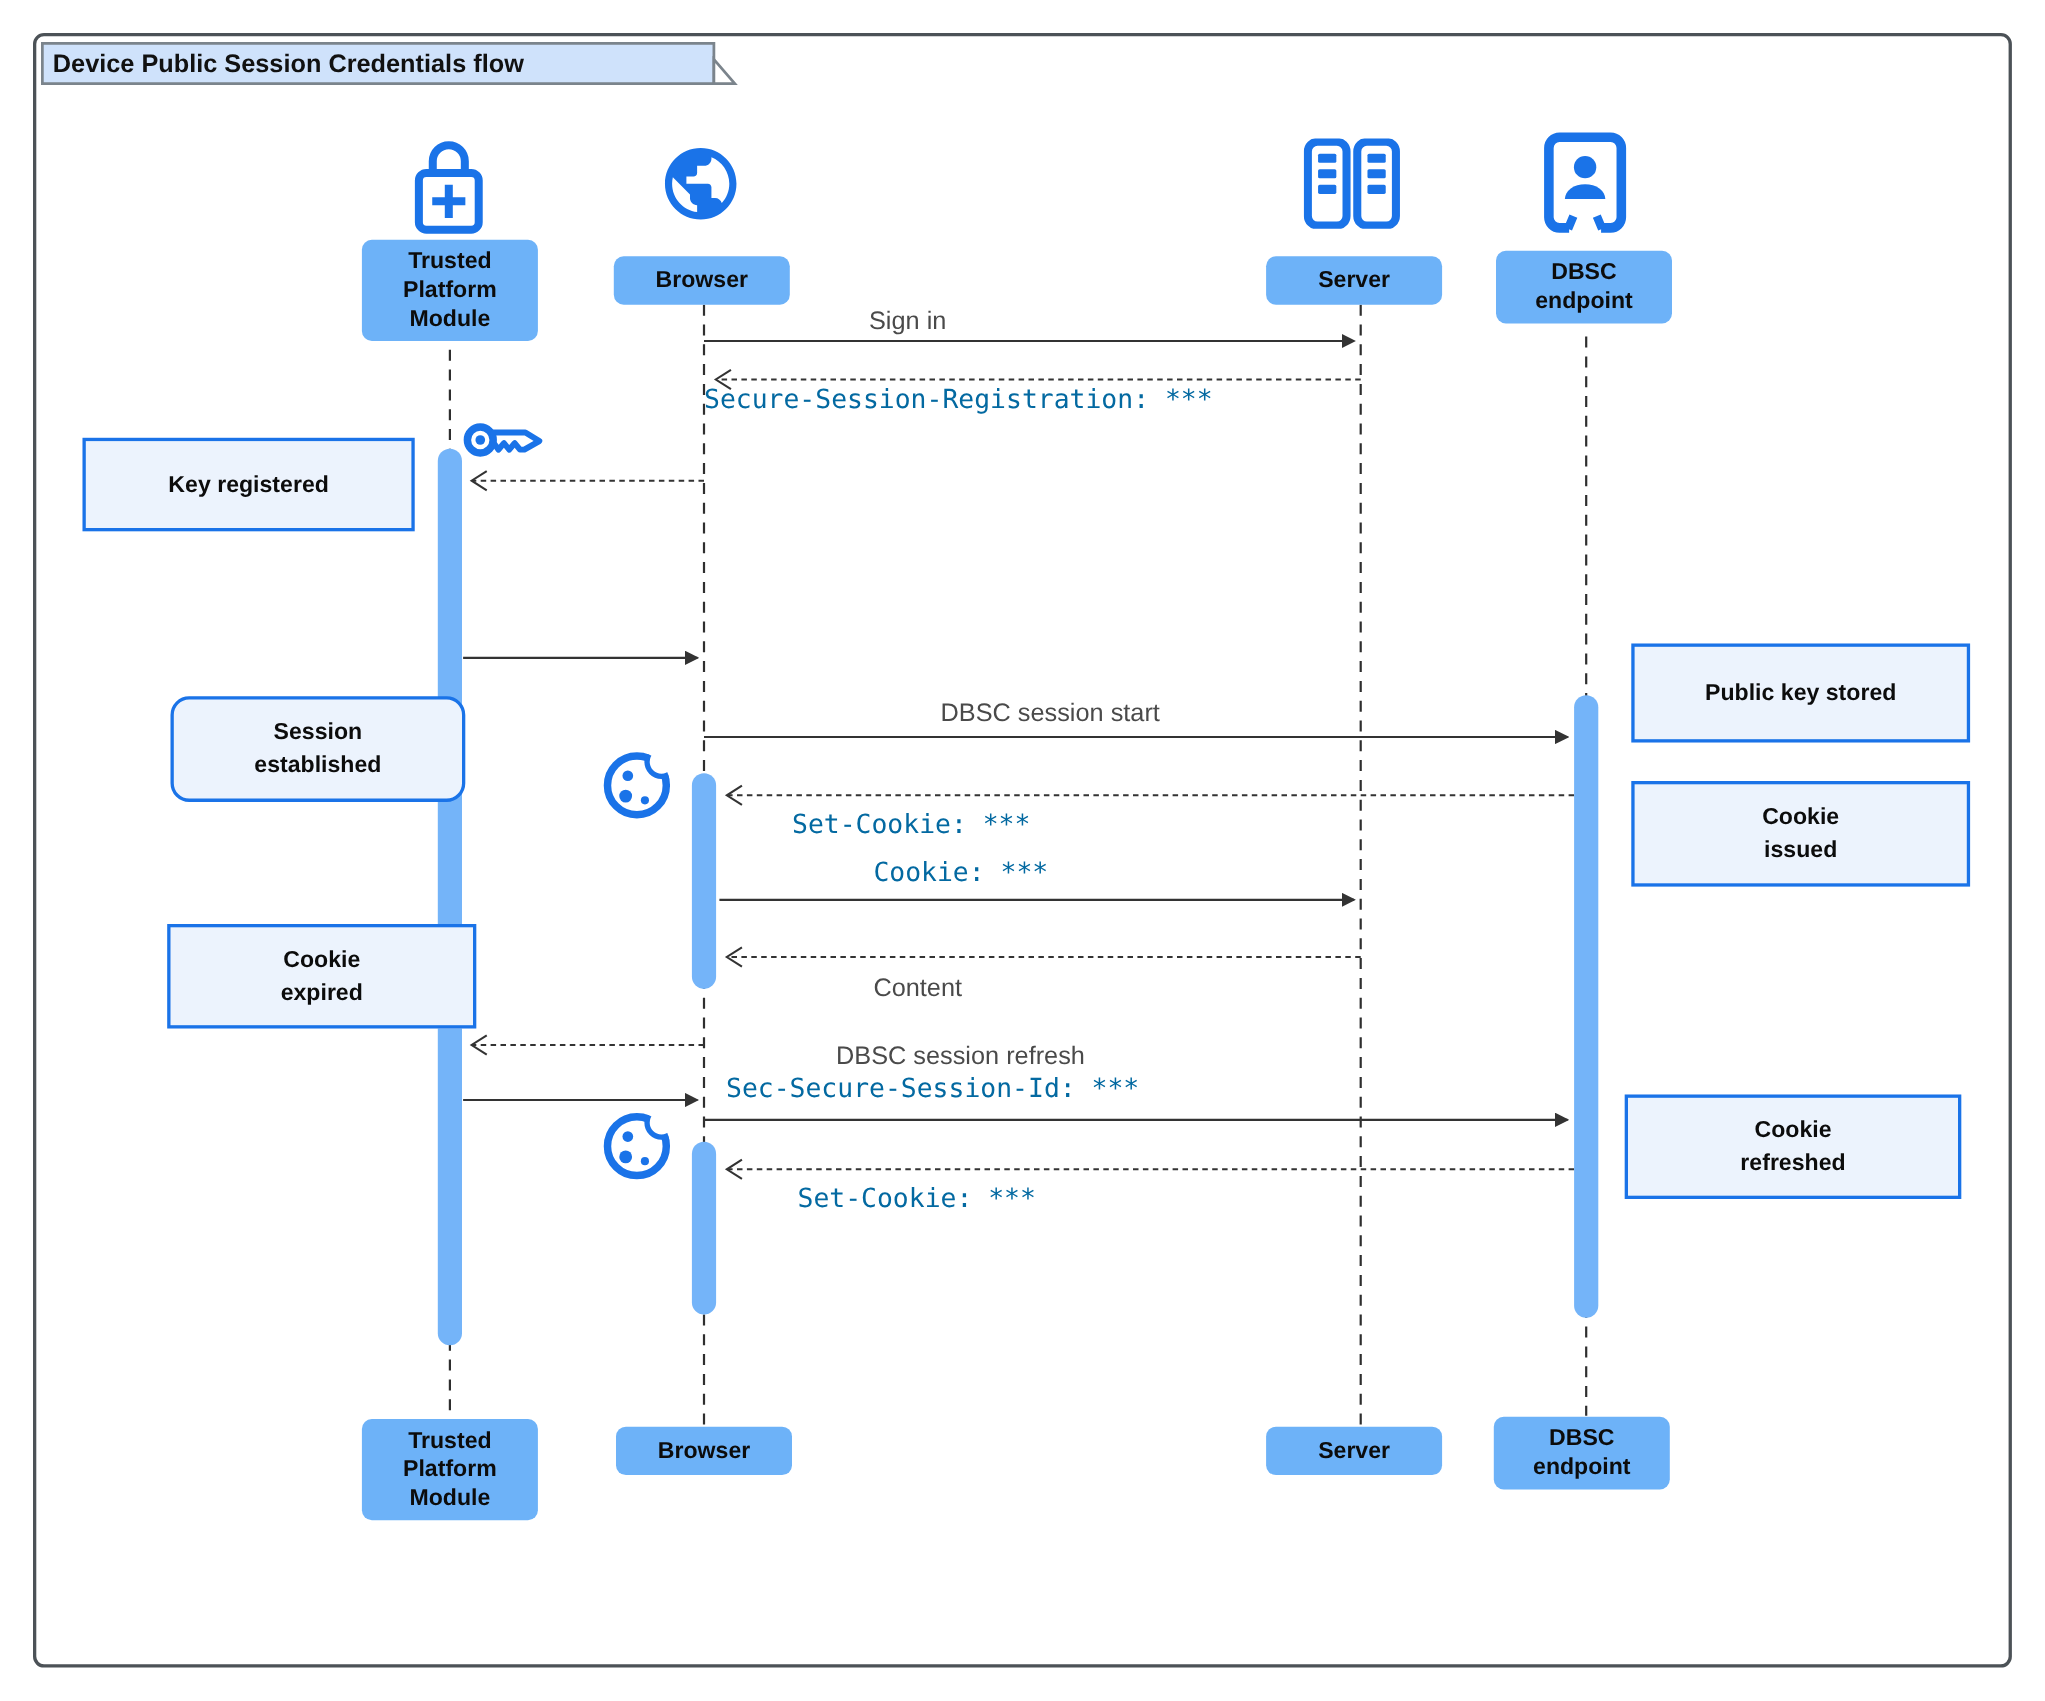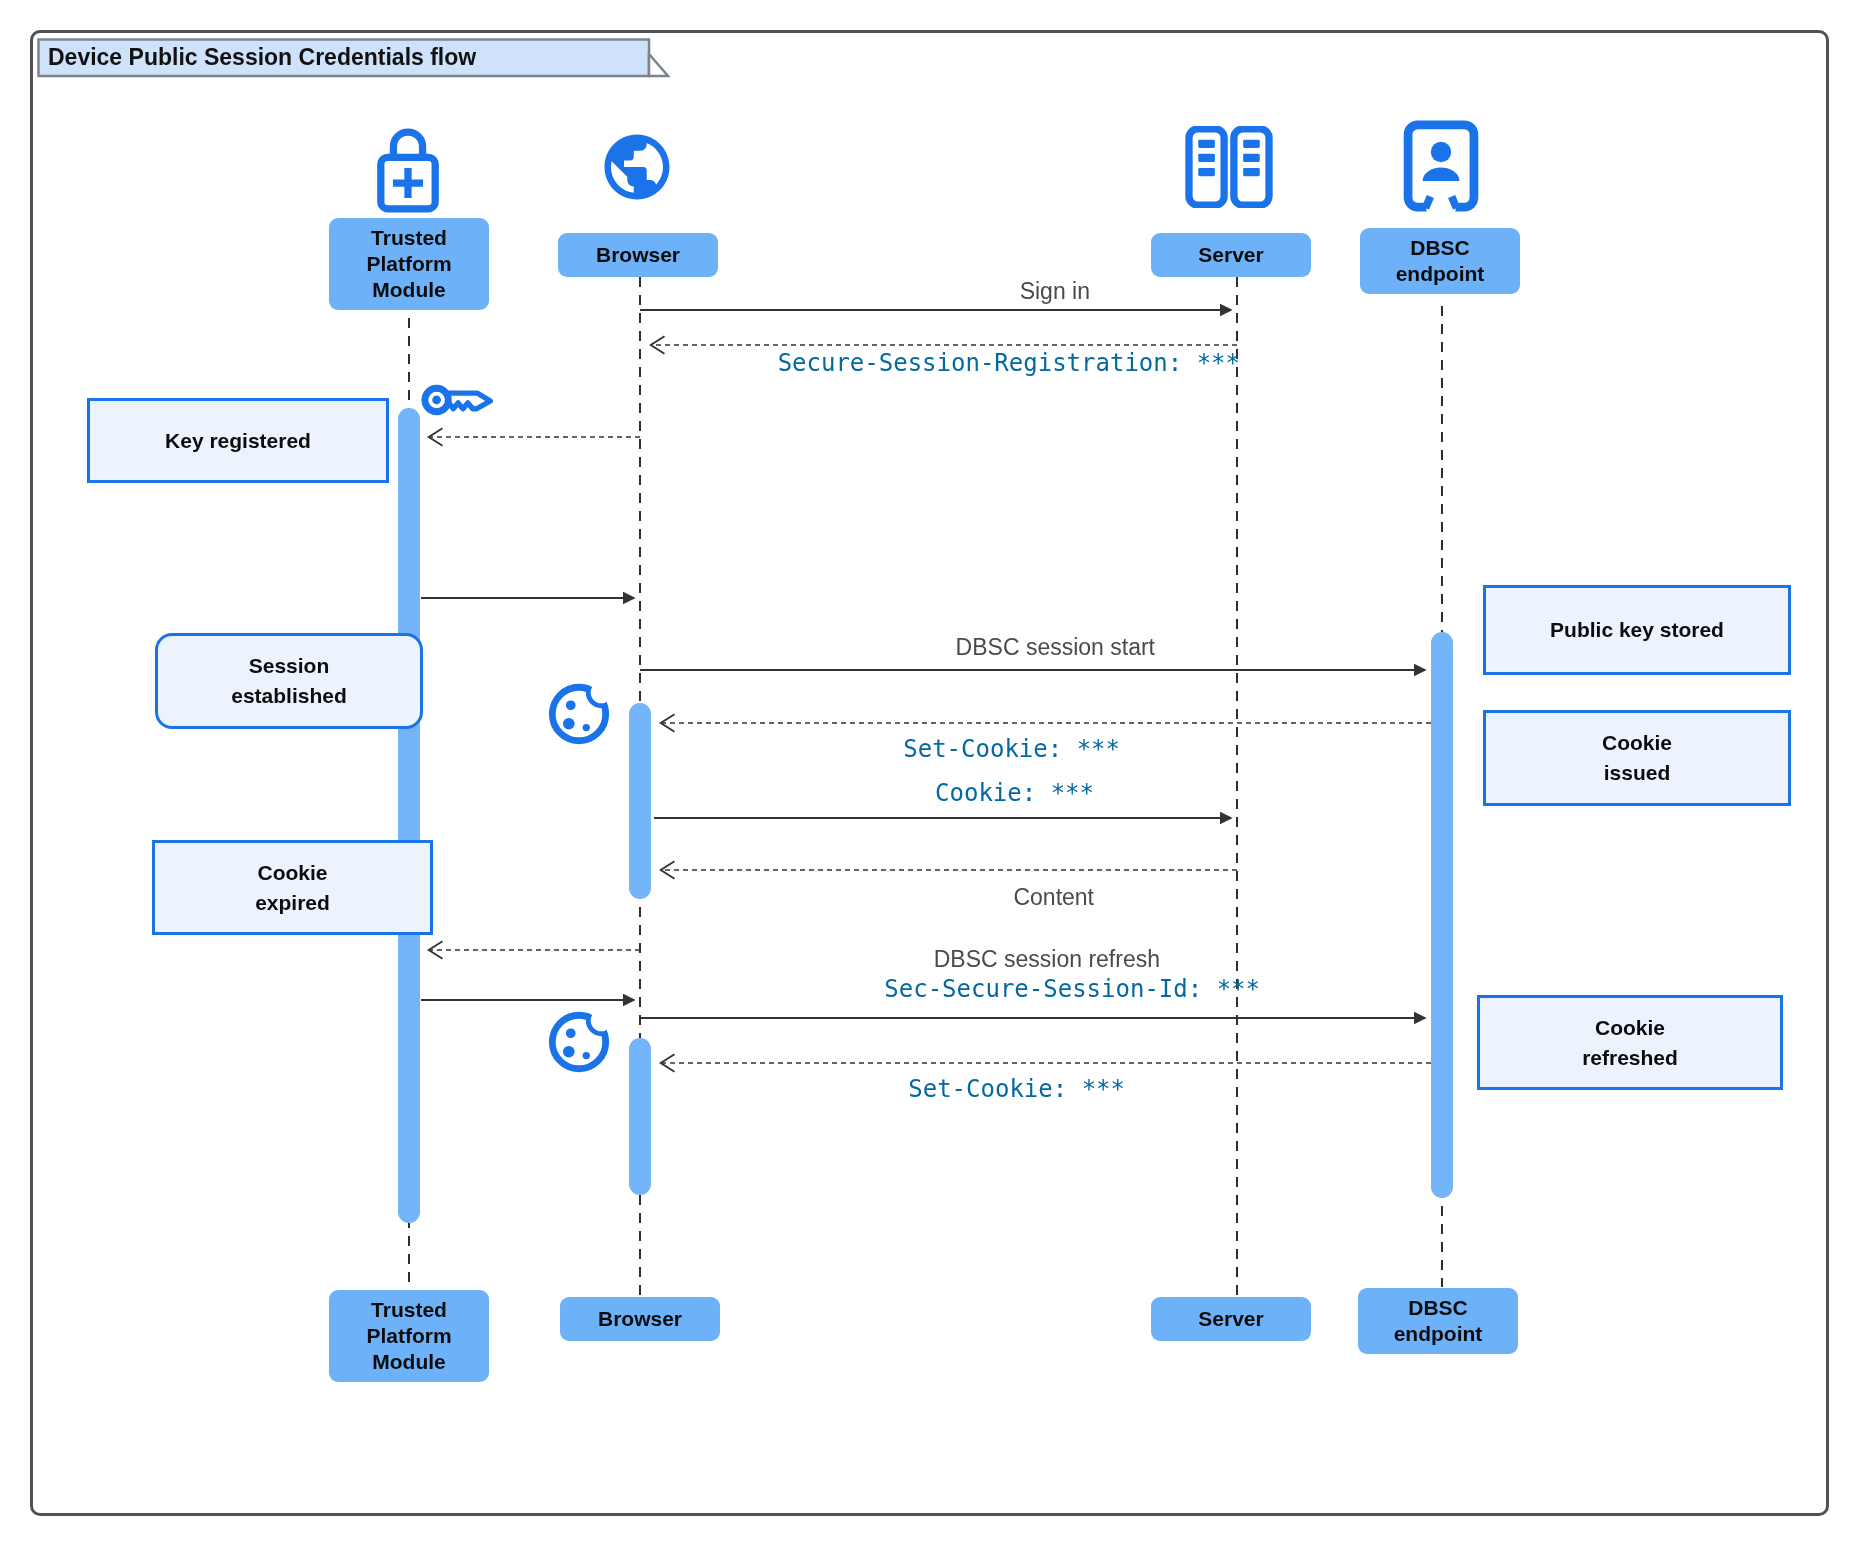--- a/index.html
+++ b/index.html
@@ -22,21 +22,21 @@
     white-space:pre-line; padding:7px 4px; box-sizing:border-box;
   }
   .note {
     position:absolute; background:#ecf3fd; border:3px solid #1a73e8;
     color:#0c0c0c; font-weight:700; font-size:21px; line-height:30px;
     display:flex; align-items:center; justify-content:center; text-align:center;
     white-space:pre-line; box-sizing:border-box;
   }
   .bar { position:absolute; width:22px; background:#74b4f9; border-radius:11px; }
   .msg {
-    position:absolute; text-align:right; font-size:23px; color:#4a4a4a;
+    position:absolute; text-align:left; font-size:23px; color:#4a4a4a;
     line-height:26px; white-space:nowrap;
   }
   .msg.code {
     font-family:"DejaVu Sans Mono", monospace; font-size:24px; color:#0369a1;
   }
   .icon { position:absolute; }
   svg { display:block; }
   .arrows { position:absolute; left:0; top:0; }
 </style>
 </head>
@@ -158,21 +158,21 @@
 endpoint</div>
 
   <div class="actor-label" style="left:329px; top:1290px; width:160px;">Trusted
 Platform
 Module</div>
   <div class="actor-label" style="left:560px; top:1297px; width:160px; height:44px;">Browser</div>
   <div class="actor-label" style="left:1151px; top:1297px; width:160px; height:44px;">Server</div>
   <div class="actor-label" style="left:1358px; top:1288px; width:160px;">DBSC
 endpoint</div>
 
-  <div class="note" style="left:75px;   top:398px; width:302px; height:85px;margin-left:12px;">Key registered</div>
+  <div class="note" style="left:75px;   top:398px; width:302px; height:85px;">Key registered</div>
   <div class="note" style="left:155px;  top:633px; width:268px; height:96px;border-radius:17px;">Session
 established</div>
   <div class="note" style="left:152px;  top:840px; width:281px; height:95px;">Cookie
 expired</div>
   <div class="note" style="left:1483px; top:585px; width:308px; height:90px;">Public key stored</div>
   <div class="note" style="left:1483px; top:710px; width:308px; height:96px;">Cookie
 issued</div>
   <div class="note" style="left:1477px; top:995px; width:306px; height:95px;">Cookie
 refreshed</div>
 

